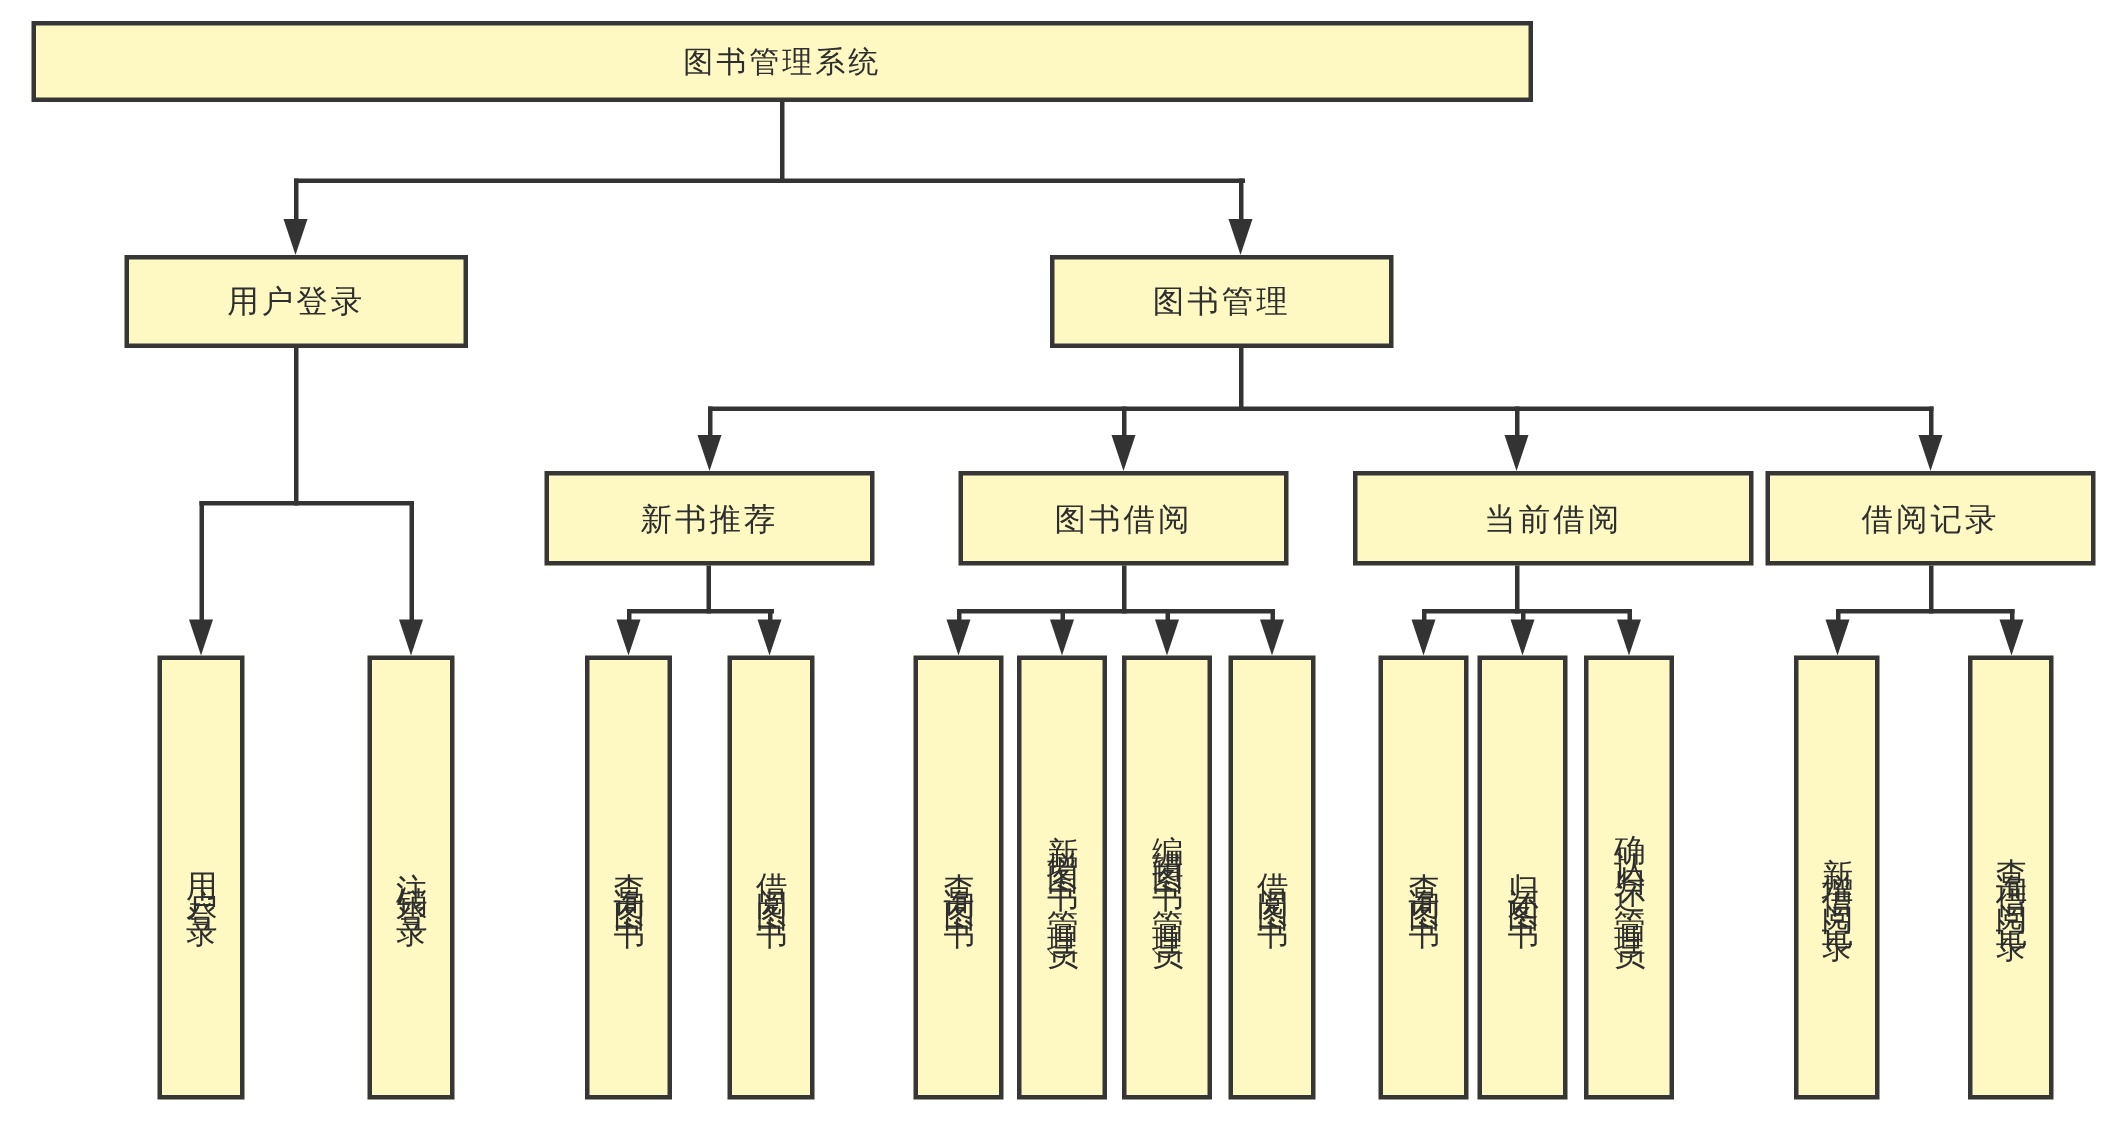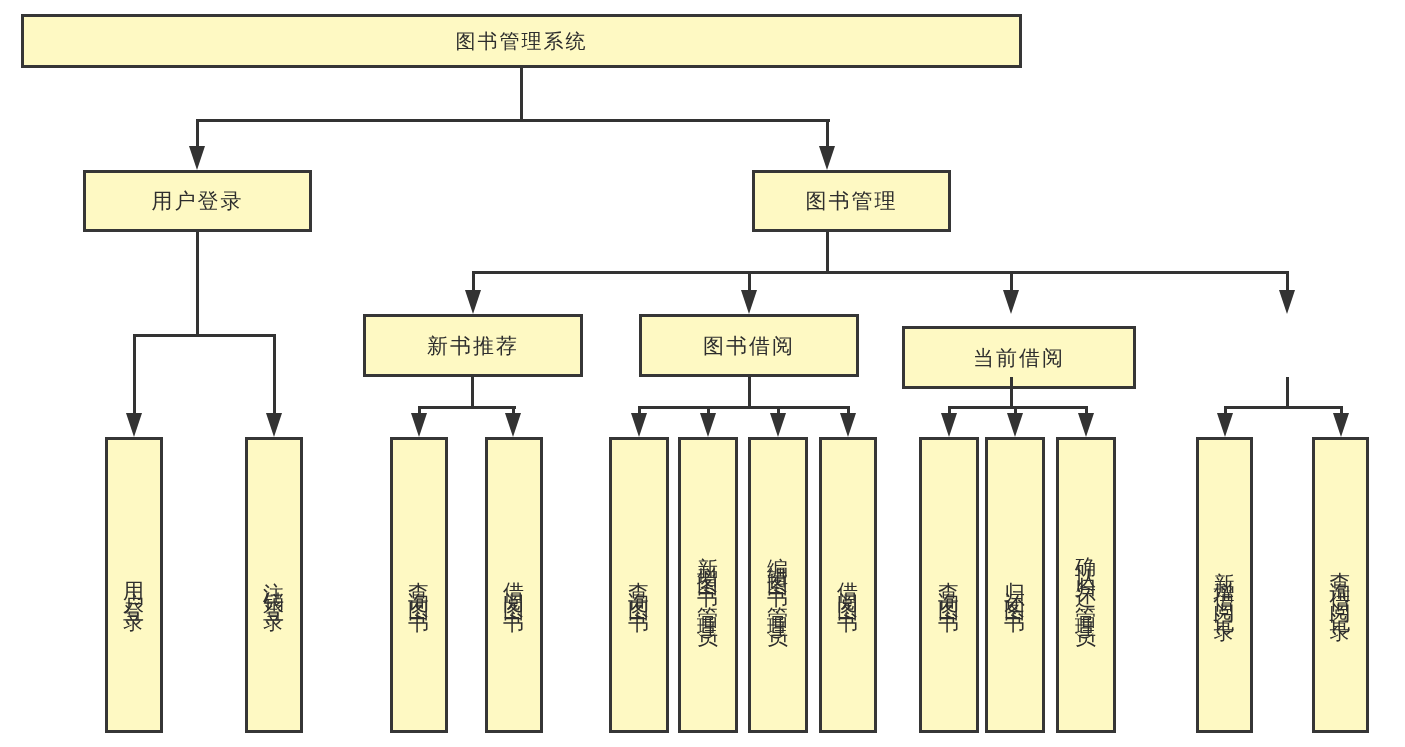--- a/index.html
+++ b/index.html
@@ -41,21 +41,21 @@
   <div class="vline" style="left:520px;top:68px;height:54px"></div>
   <div class="hline" style="left:196px;top:119px;width:634px"></div>
   <div class="vline" style="left:196px;top:119px;height:30px"></div>
   <div class="arrow" style="left:189px;top:146px"></div>
   <div class="vline" style="left:826px;top:119px;height:30px"></div>
   <div class="arrow" style="left:819px;top:146px"></div>
 
   <div class="box hbox" style="left:83px;top:170px;width:229px;height:62px">
     <span class="lbl">用户登录</span>
   </div>
-  <div class="box hbox" style="left:752px;top:170px;width:199px;height:62px">
+  <div class="box hbox" style="left:700px;top:170px;width:229px;height:62px">
     <span class="lbl">图书管理</span>
   </div>
 
   <div class="vline" style="left:196px;top:232px;height:105px"></div>
   <div class="hline" style="left:133px;top:334px;width:143px"></div>
   <div class="vline" style="left:133px;top:334px;height:80px"></div>
   <div class="arrow" style="left:126px;top:413px"></div>
   <div class="vline" style="left:273px;top:334px;height:80px"></div>
   <div class="arrow" style="left:266px;top:413px"></div>
 
@@ -69,22 +69,25 @@
   <div class="arrow" style="left:1003px;top:290px"></div>
   <div class="vline" style="left:1286px;top:271px;height:22px"></div>
   <div class="arrow" style="left:1279px;top:290px"></div>
 
   <div class="box hbox" style="left:363px;top:314px;width:220px;height:63px">
     <span class="lbl">新书推荐</span>
   </div>
   <div class="box hbox" style="left:639px;top:314px;width:220px;height:63px">
     <span class="lbl">图书借阅</span>
   </div>
-  <div class="box hbox" style="left:902px;top:326px;width:234px;height:63px">
+  <div class="box hbox" style="left:902px;top:314px;width:267px;height:63px">
     <span class="lbl">当前借阅</span>
+  </div>
+  <div class="box hbox" style="left:1177px;top:314px;width:220px;height:63px">
+    <span class="lbl">借阅记录</span>
   </div>
 
   <div class="vline" style="left:471px;top:377px;height:32px"></div>
   <div class="hline" style="left:418px;top:406px;width:98px"></div>
   <div class="vline" style="left:418px;top:406px;height:9px"></div>
   <div class="arrow" style="left:411px;top:413px"></div>
   <div class="vline" style="left:512px;top:406px;height:9px"></div>
   <div class="arrow" style="left:505px;top:413px"></div>
 
   <div class="vline" style="left:748px;top:377px;height:32px"></div>

